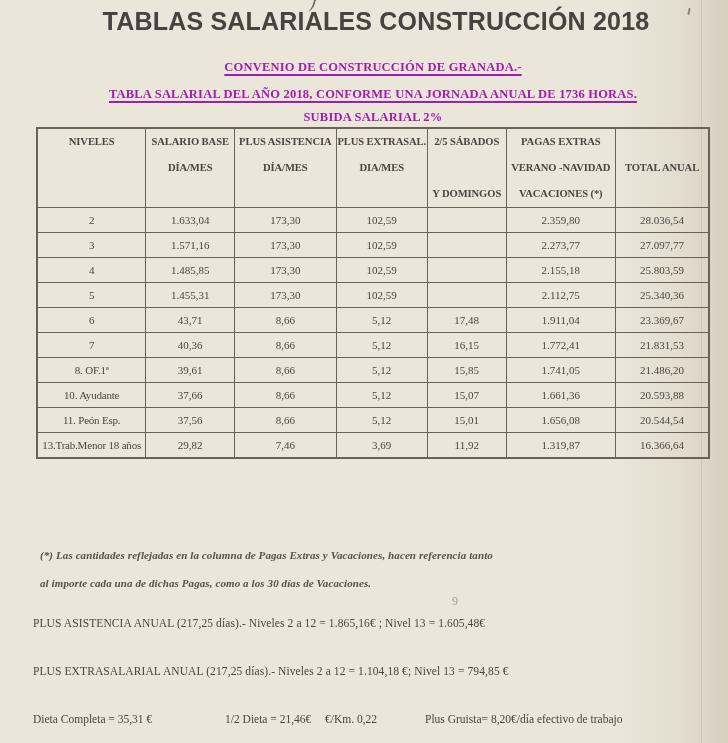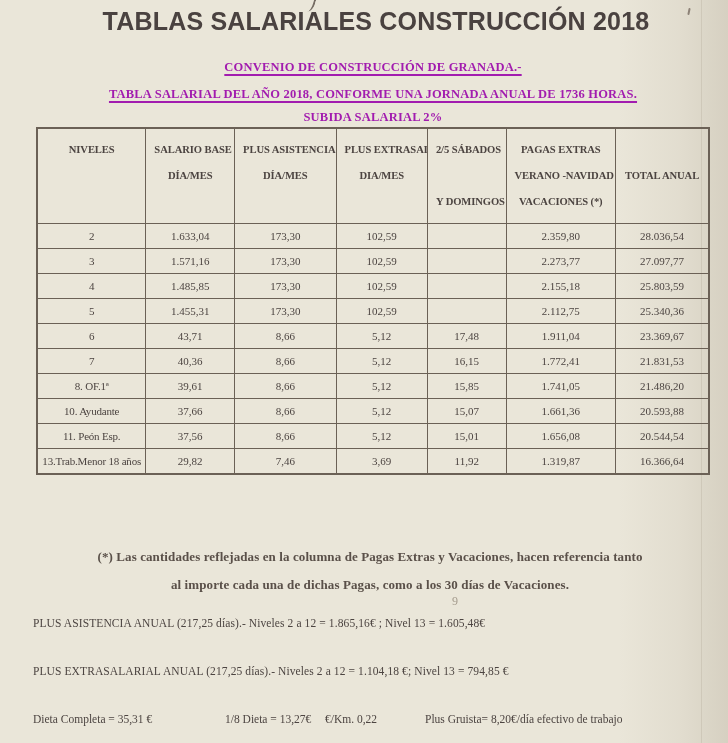--- a/index.html
+++ b/index.html
@@ -59,38 +59,37 @@
   table.salary {
     position: absolute; top: 127px; left: 36px; width: 674px;
     border-collapse: collapse; table-layout: fixed;
     border: 2.2px solid #6b6156;
   }
   table.salary th, table.salary td {
     border: 1.6px solid #6b6156;
     font-size: 11px; color: #4c4441; text-align: center;
     overflow: hidden; white-space: nowrap;
   }
-  table.salary th { font-weight: bold; vertical-align: top; padding: 8px; height: 78px; }
+  table.salary th { font-weight: bold; vertical-align: top; padding: 0; height: 78px; }
   th .hline { height: 26px; line-height: 26px; font-size: 10.6px; letter-spacing: -0.1px; }
   table.salary td { height: 25px; font-size: 11px; }
   td.c0 { letter-spacing: -0.2px; }
 
   col.c0 { width: 16.2%; }
   col.c1 { width: 13.2%; }
   col.c2 { width: 15.1%; }
   col.c3 { width: 13.6%; }
   col.c4 { width: 11.7%; }
   col.c5 { width: 16.3%; }
   col.c6 { width: 13.9%; }
 
   .footnote {
     position: absolute; left: 40px; width: 660px;
-    font-weight: bold; font-size: 13px; color: #5a5049;
+    font-style: italic; font-weight: bold; font-size: 11px; color: #5a5049;
     letter-spacing: .1px;
-    text-align: center;
   }
   .fn1 { top: 549px; }
   .fn2 { top: 577px; }
 
   .note {
     position: absolute; left: 33px; width: 680px;
     font-size: 11.5px; color: #4c4441; letter-spacing: .1px;
   }
   .note1 { top: 617px; }
   .note2 { top: 665px; }
@@ -263,18 +262,18 @@
 
   <div class="footnote fn1">(*) Las cantidades reflejadas en la columna de Pagas Extras y Vacaciones, hacen referencia tanto</div>
   <div class="footnote fn2">al importe cada una de dichas Pagas, como a los 30 días de Vacaciones.</div>
   <div class="stray-nine">9</div>
 
   <p class="note note1">PLUS ASISTENCIA ANUAL (217,25 días).- Niveles 2 a 12 = 1.865,16€ ; Nivel 13 = 1.605,48€</p>
   <p class="note note2">PLUS EXTRASALARIAL ANUAL (217,25 días).- Niveles 2 a 12 = 1.104,18 €; Nivel 13 = 794,85 €</p>
 
   <div class="bottom-row">
     <span class="bi0">Dieta Completa = 35,31 €</span>
-    <span class="bi1">1/8 Dieta = 13,27€</span>
+    <span class="bi1">1/2 Dieta = 21,46€</span>
     <span class="bi2">€/Km. 0,22</span>
     <span class="bi3">Plus Gruista= 8,20€/día efectivo de trabajo</span>
   </div>
 
 </div>
 
 </body></html>

